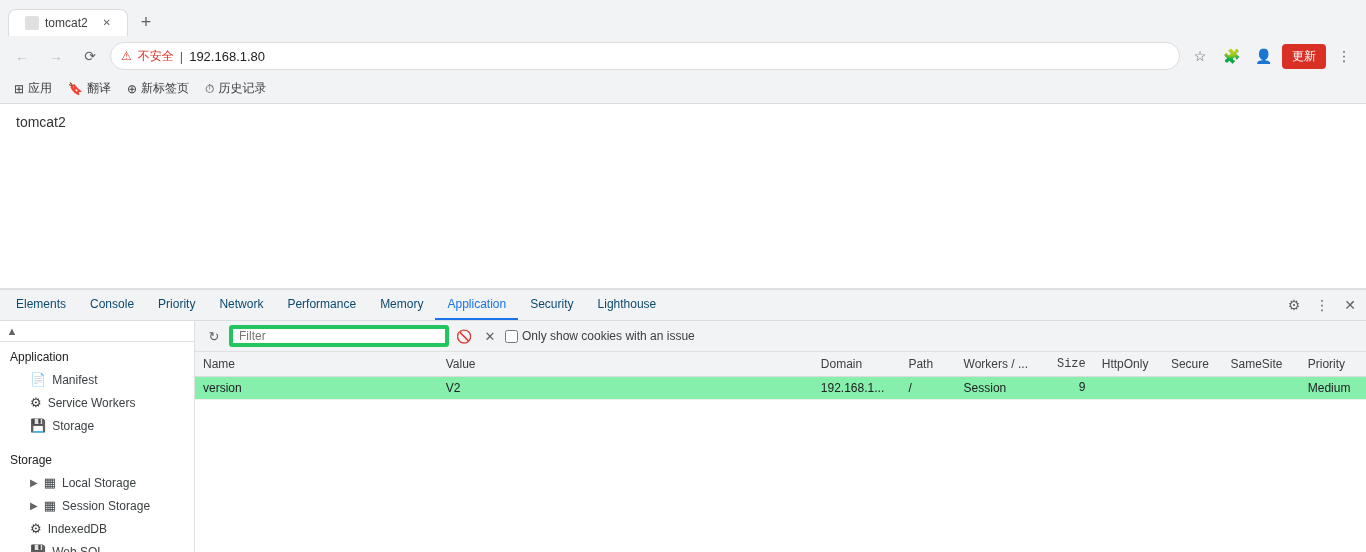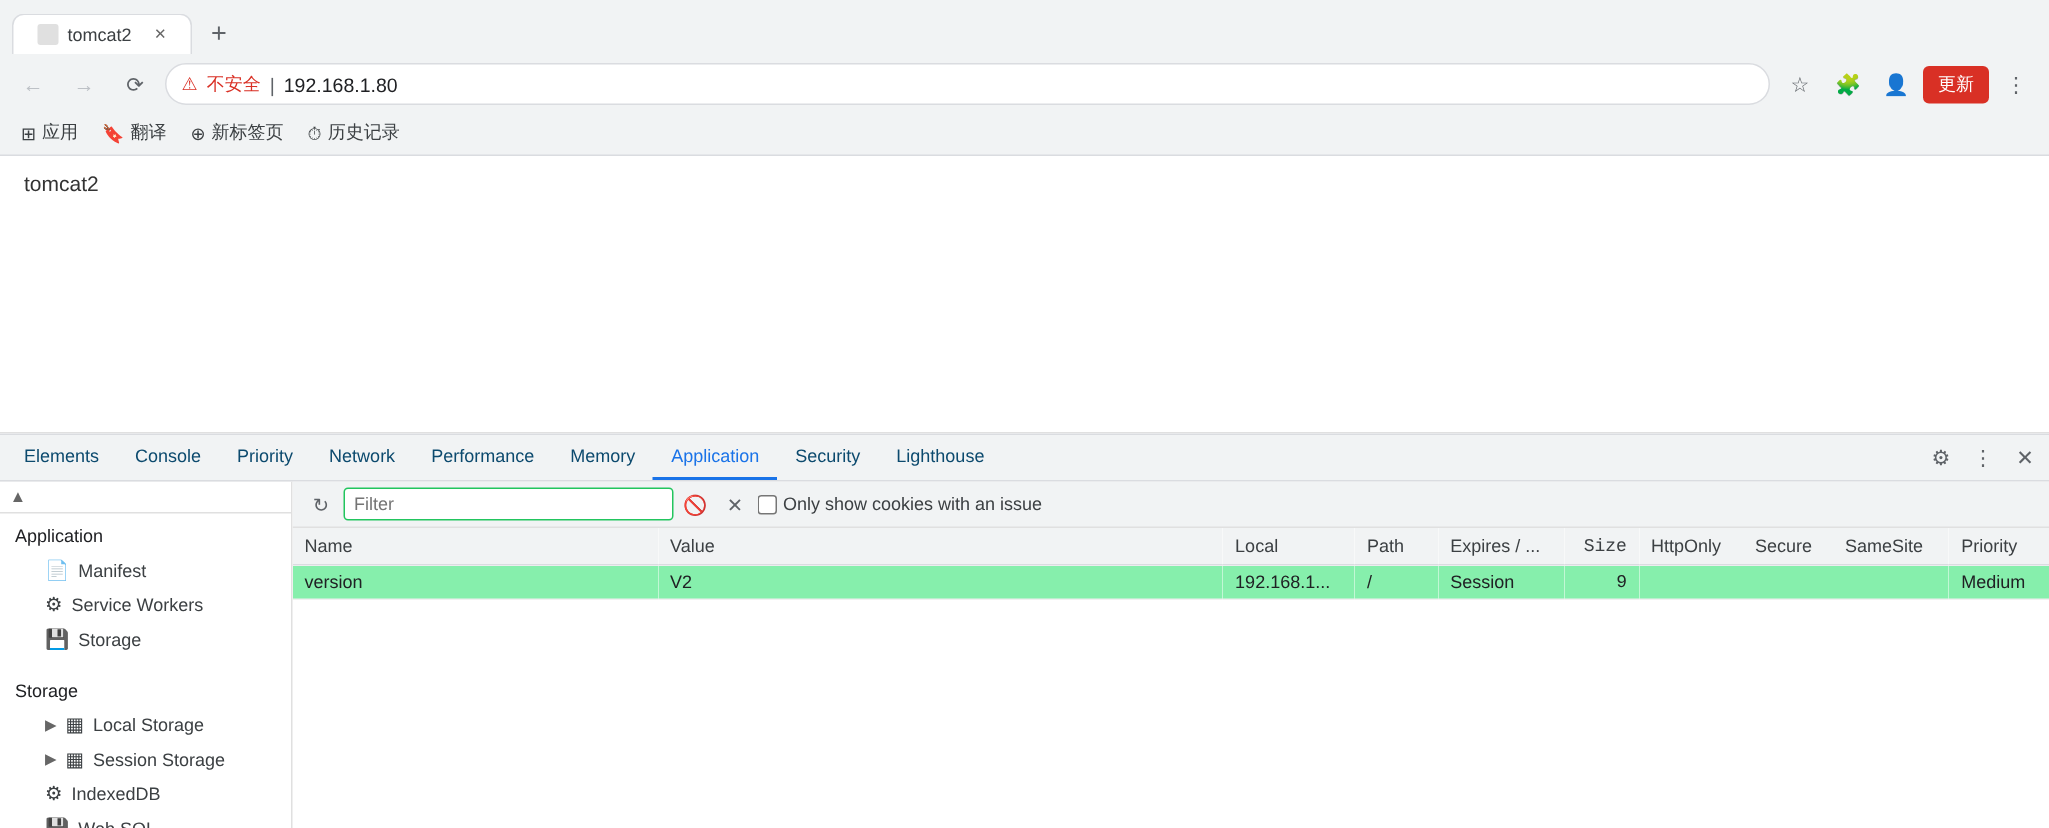--- a/index.html
+++ b/index.html
@@ -218,21 +218,21 @@
       cursor: pointer;
       display: flex;
       align-items: center;
       justify-content: center;
       color: #5f6368;
       font-size: 13px;
     }
     .filter-input {
       width: 220px;
       height: 22px;
-      border: 1px solid #22c55e;
+      border: 4px solid #22c55e;
       border-radius: 3px;
       padding: 0 6px;
       font-size: 12px;
       background: #fff;
     }
     .toolbar-icon-btn {
       width: 22px; height: 22px;
       border-radius: 4px;
       border: none;
       background: transparent;
@@ -427,23 +427,23 @@
           <span>Only show cookies with an issue</span>
         </label>
       </div>
 
       <div class="cookies-table">
         <table>
           <thead>
             <tr>
               <th class="col-name">Name</th>
               <th class="col-value">Value</th>
-              <th class="col-domain">Local</th>
+              <th class="col-domain">Domain</th>
               <th class="col-path">Path</th>
-              <th class="col-expires">Expires / ...</th>
+              <th class="col-expires">Workers / ...</th>
               <th class="col-size">Size</th>
               <th class="col-httponly">HttpOnly</th>
               <th class="col-secure">Secure</th>
               <th class="col-samesite">SameSite</th>
               <th class="col-priority">Priority</th>
             </tr>
           </thead>
           <tbody id="cookies-tbody">
             <tr class="selected">
               <td class="col-name">version</td>

